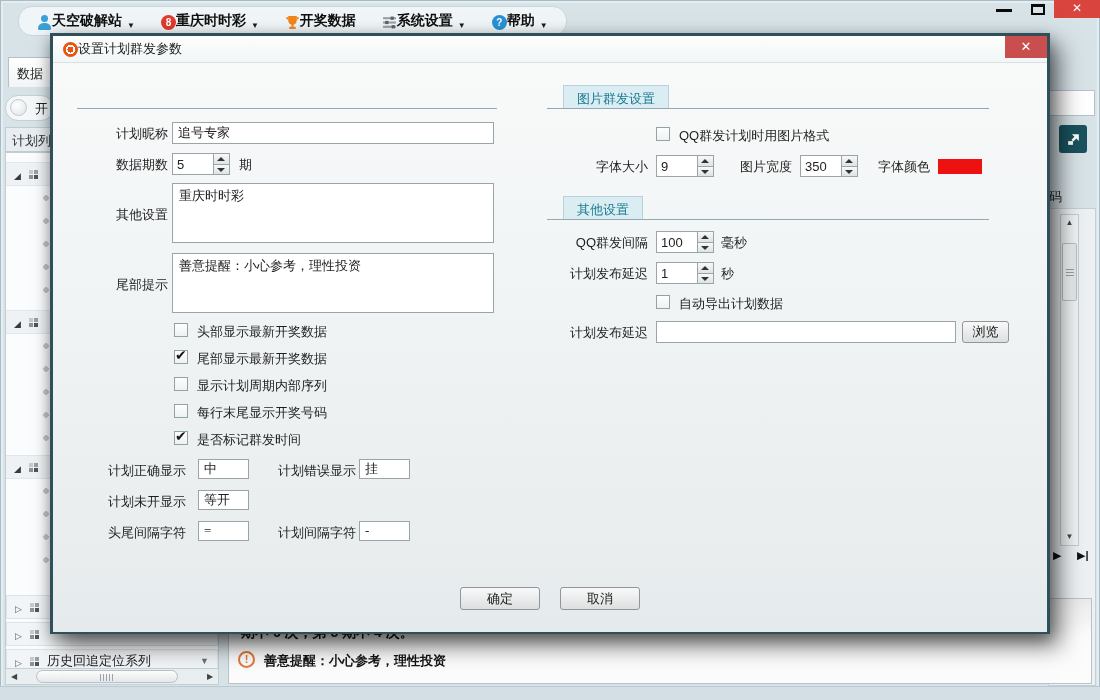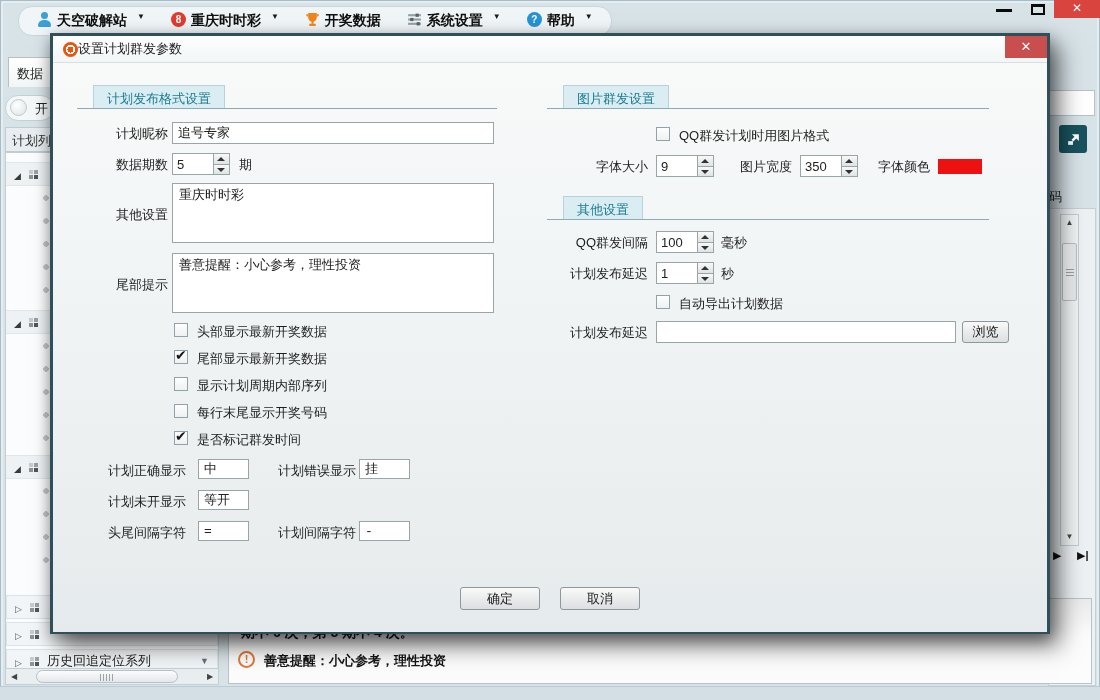--- a/index.html
+++ b/index.html
@@ -4,21 +4,21 @@
 <style>
   html,body{margin:0;padding:0}
   .screen{position:relative;width:1100px;height:700px;background:#d8e3e8;overflow:hidden;
     font-family:"Liberation Sans","DejaVu Sans",sans-serif;
     box-shadow:inset 0 0 0 1px #a8bcc6, inset 0 0 0 3px #e3edf2}
   .a{position:absolute}
 
   
   .menubar{left:18px;top:6px;height:28px;display:flex;align-items:center;gap:26px;padding:0 18px;
     background:#f0f5f7;border:1px solid #c9d6dc;border-radius:14px}
-  .mi{display:flex;align-items:flex-start;gap:5px;font-size:14px;font-weight:600;color:#101010;cursor:default;white-space:nowrap}
+  .mi{display:flex;align-items:flex-end;font-size:14px;font-weight:600;color:#101010;cursor:default;white-space:nowrap}
   .dd{font-size:8px;color:#1a1a1a;margin-left:5px}
   .ic-user{width:15px;height:15px;position:relative;display:inline-block}
   .ic-user::before{content:"";position:absolute;left:4px;top:0;width:7px;height:7px;border-radius:50%;background:#3b9fd8}
   .ic-user::after{content:"";position:absolute;left:1px;top:8px;width:13px;height:7px;border-radius:7px 7px 2px 2px;background:#3b9fd8}
   .ic-round{width:15px;height:15px;border-radius:50%;color:#fff;font-size:10px;font-weight:bold;
     text-align:center;line-height:15px;display:inline-block}
   .ic-badge{background:#e23b2e}
   .ic-help{background:#2792d8}
   .ic-svg{width:15px;height:15px;display:inline-block}
 
@@ -91,21 +91,21 @@
     font-size:13px;text-align:center;line-height:21px}
   .dlg-close::before{content:"✕"}
   .dlg-body{position:relative;width:100%;height:569px;background:linear-gradient(#f8fafa,#eaeeef 80%,#e5eaec)}
 
   .gtab{position:absolute;font-size:13px;color:#1c7a90;background:#d9edf3;border:1px solid #b9d1d9;border-bottom:none;
     padding:4px 13px 0;height:24px;box-sizing:border-box;white-space:nowrap}
   .gline{position:absolute;height:1px;background:#90a9b2}
   .lbl{position:absolute;font-size:13px;color:#1e1e1e;text-align:right;white-space:nowrap}
   .ltxt{position:absolute;font-size:13px;color:#1e1e1e;white-space:nowrap}
   .inp{position:absolute;border:1px solid #9aa5aa;background:#fff;font-size:13px;color:#222;padding:0 5px;
-    box-sizing:border-box;font-family:Liberation Mono, monospace;outline:none}
+    box-sizing:border-box;font-family:Liberation Serif, serif;outline:none}
   textarea.inp{padding:3px 6px;resize:none;line-height:17px}
   .spin{position:absolute;width:58px;height:22px;border:1px solid #9aa5aa;background:#fff;box-sizing:border-box;display:flex}
   .spin input{flex:1;min-width:0;border:none;font-size:13px;padding:0 4px;font-family:inherit;color:#222;outline:none}
   .spin-btns{width:15px;border-left:1px solid #9aa5aa;display:flex;flex-direction:column}
   .sb{flex:1;background:linear-gradient(#f8f8f8,#dfe3e4);position:relative}
   .sb + .sb{border-top:1px solid #9aa5aa}
   .sb::after{content:"";position:absolute;left:3px;border-left:4px solid transparent;border-right:4px solid transparent}
   .sb.up::after{top:3px;border-bottom:4px solid #333}
   .sb.down::after{top:3px;border-top:4px solid #333}
   .cbrow{position:absolute;display:flex;align-items:flex-start;gap:9px;height:16px}
@@ -239,21 +239,20 @@
   <div class="a bg-bottomstrip"></div>
 
   <div class="a dialog">
     <div class="dlg-title">
       <span class="ic-target"></span>
       <span class="dlg-title-text">设置计划群发参数</span>
       <span class="dlg-close"></span>
     </div>
     <div class="dlg-body">
 
-      <span class="gtab" style="left:40px;top:22px">计划发布格式设置</span>
       <span class="gline" style="left:24px;top:45px;width:420px"></span>
 
       <span class="lbl" style="left:20px;top:62px;width:95px">计划昵称</span>
       <input class="inp" style="left: 119px; top: 59px; width: 322px; height: 22px;" value="追号专家">
 
       <span class="lbl" style="left:20px;top:93px;width:95px">数据期数</span>
       <div class="spin" style="left:119px;top:90px">
         <input value="5" style="">
         <div class="spin-btns">
           <div class="sb up"></div>

